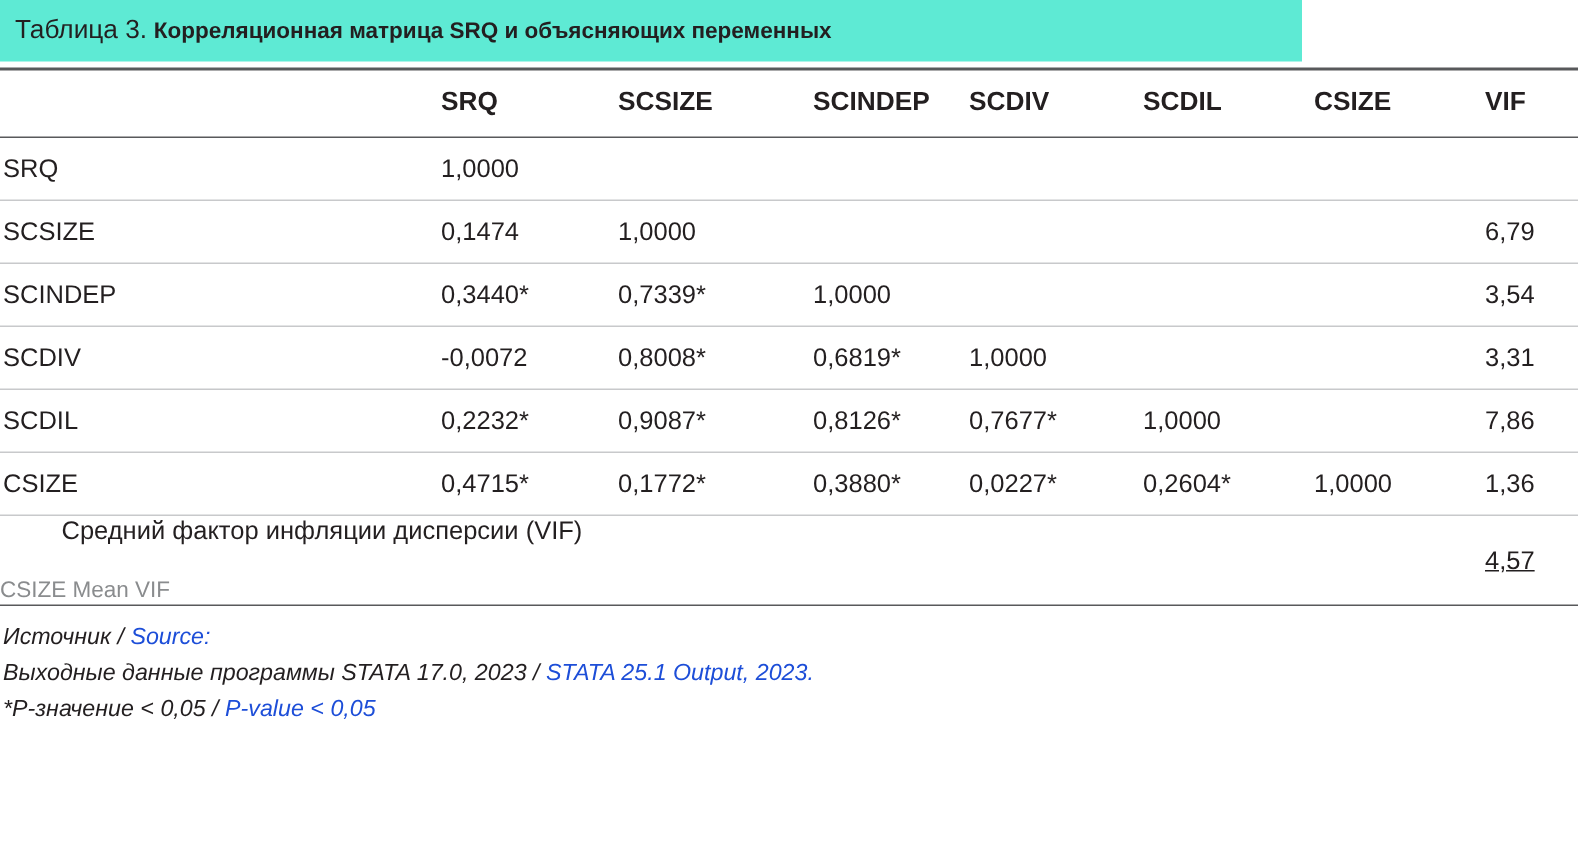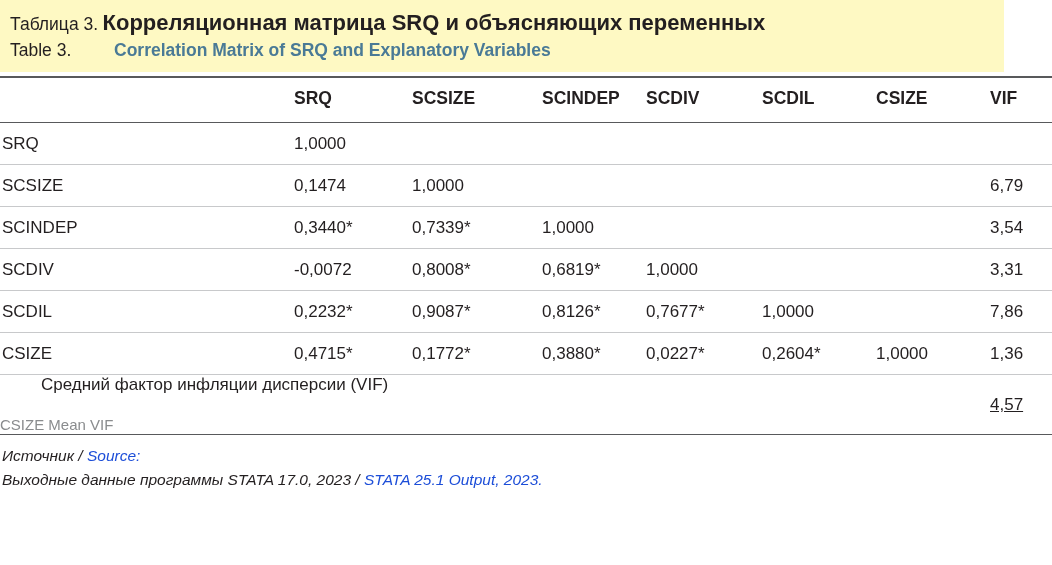--- a/index.html
+++ b/index.html
@@ -15,40 +15,40 @@
     overflow: hidden;
   }
   .page {
     position: relative;
     width: 1052px;
     height: 565px;
     box-sizing: border-box;
   }
   
   .caption-block {
-    background: #fef9c3;
+    background: #5eead4;
     padding: 8px 10px 10px 10px;
     box-sizing: border-box;
-    width: 1004px;
+    width: 868px;
   }
   .caption-line {
     display: flex;
     align-items: baseline;
     line-height: 1.32;
   }
   .caption-line + .caption-line {
     margin-top: 2px;
   }
   .cap-label-ru {
     font-size: 17.5px;
     color: #231f20;
     white-space: pre;
   }
   .cap-title-ru {
-    font-size: 22px;
+    font-size: 15px;
     font-weight: bold;
     color: #231f20;
   }
   .cap-label-en {
     font-size: 17.5px;
     color: #231f20;
     white-space: pre;
     width: 104px;
     display: inline-block;
   }
@@ -142,24 +142,20 @@
 </head>
 <body>
 
 <div class="page">
 
   <div class="caption-block">
     <div class="caption-line">
       <span class="cap-label-ru">Таблица 3.</span>
       <span style="white-space:pre"> </span>
       <span class="cap-title-ru">Корреляционная матрица SRQ и объясняющих переменных</span>
-    </div>
-    <div class="caption-line">
-      <span class="cap-label-en">Table 3.</span>
-      <span class="cap-title-en">Correlation Matrix of SRQ and Explanatory Variables</span>
     </div>
   </div>
 
   <table class="matrix">
     <colgroup>
       <col class="c-name">
         <col class="c-srq">
         <col class="c-scsize">
         <col class="c-scindep">
       <col class="c-scdiv">
@@ -250,15 +246,18 @@
     </tbody>
   </table>
 
   <div class="notes">
     <div>
       <span class="ru">Источник</span><span class="sep"> / </span><span class="en">Source:</span>
     </div>
     <div>
       <span class="ru">Выходные данные программы STATA 17.0, 2023</span><span class="sep"> / </span><span class="en">STATA 25.1 Output, 2023.</span>
     </div>
+    <div>
+      <span class="ru">*Р-значение &lt; 0,05</span><span class="sep"> / </span><span class="en">P-value &lt; 0,05</span>
+    </div>
   </div>
 
 </div>
 
 </body></html>

